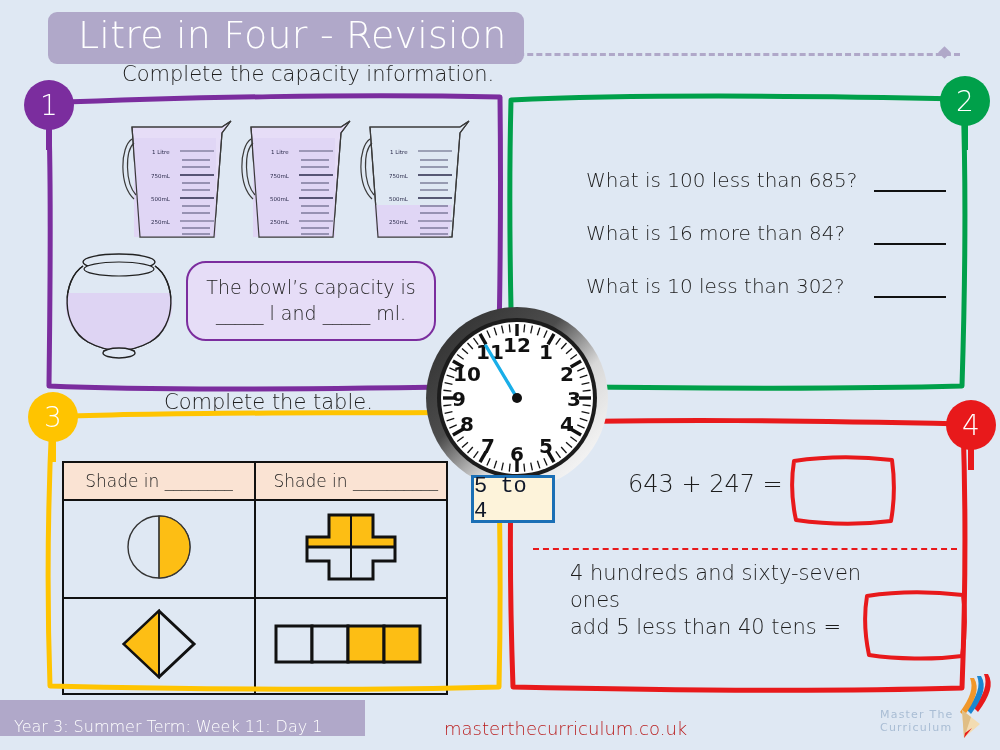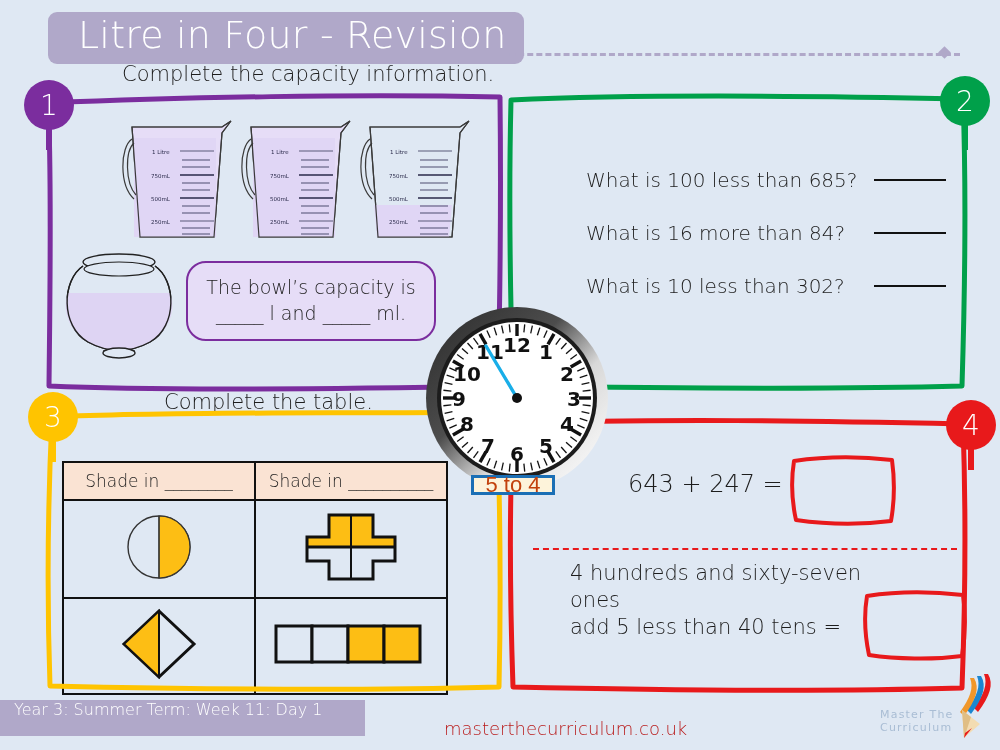--- a/index.html
+++ b/index.html
@@ -101,21 +101,21 @@
     text-align: center;
   }
 
   
   .q-list {
     position: absolute;
     left: 586px; top: 168px;
     width: 360px;
   }
   .q-row {
-    display: flex; align-items: center;
+    display: flex; align-items: flex-end;
     margin-bottom: 29px;
     font-family: "DejaVu Sans", sans-serif;
     font-weight: 300;
     font-size: 20px;
     color: #1d1d1d;
   }
   .q-text { white-space: nowrap; }
   .q-blank {
     display: inline-block;
     width: 72px;
@@ -174,38 +174,38 @@
     width: 424px; height: 0;
     border-top: 2.5px dashed #e8191b;
     z-index: 3;
   }
 
   
   .clock-wrap { position: absolute; left: 424px; top: 305px; z-index: 8; }
   .clock-label {
     position: absolute;
     left: 471px; top: 475px;
-    width: 84px; height: 20px;
+    width: 84px; height: 48px;
     background: #fdf3da;
     border: 3px solid #1b6fb5;
     display: flex; align-items: center; justify-content: center;
-    font-family: Liberation Sans, sans-serif;
+    font-family: Liberation Mono, monospace;
     font-weight: 300;
     font-size: 22px;
-    color: #c2410c;
+    color: #0f172a;
     z-index: 9;
   }
 
   
   .footer-bar {
     position: absolute;
     left: 0; top: 700px;
     width: 365px; height: 36px;
     background: #b0a8c9;
-    display: flex; align-items: flex-start;
+    display: flex; align-items: flex-end;
   }
   .footer-text {
     margin-left: 14px;
     color: #ffffff;
     font-family: "DejaVu Sans", sans-serif;
     font-weight: 300;
     font-size: 16px;
     white-space: nowrap;
   }
   .site-url {
@@ -366,21 +366,21 @@
       <span class="q-blank"></span>
     </div>
   </div>
 
   <div class="instr instr-3">Complete the table.</div>
 
   <table class="fr-table">
     <tbody>
         <tr>
       <th style="width:50%;">Shade in ________</th>
-      <th style="width:50%;">Shade in __________</th>
+      <th style="width:50%;text-align:right;">Shade in __________</th>
     </tr>
     <tr>
       <td class="fr-cell">
         <svg width="72" height="72" viewBox="0 0 72 72">
           <circle cx="36" cy="36" r="31" fill="#dfe8f3" stroke="#333" stroke-width="1.4"></circle>
           <path d="M36,5 A31,31 0 0 1 36,67 Z" fill="#fdbe14" stroke="#333" stroke-width="1.2"></path>
           <line x1="36" y1="5" x2="36" y2="67" stroke="#333" stroke-width="1.2"></line>
         </svg>
       </td>
       <td class="fr-cell">

